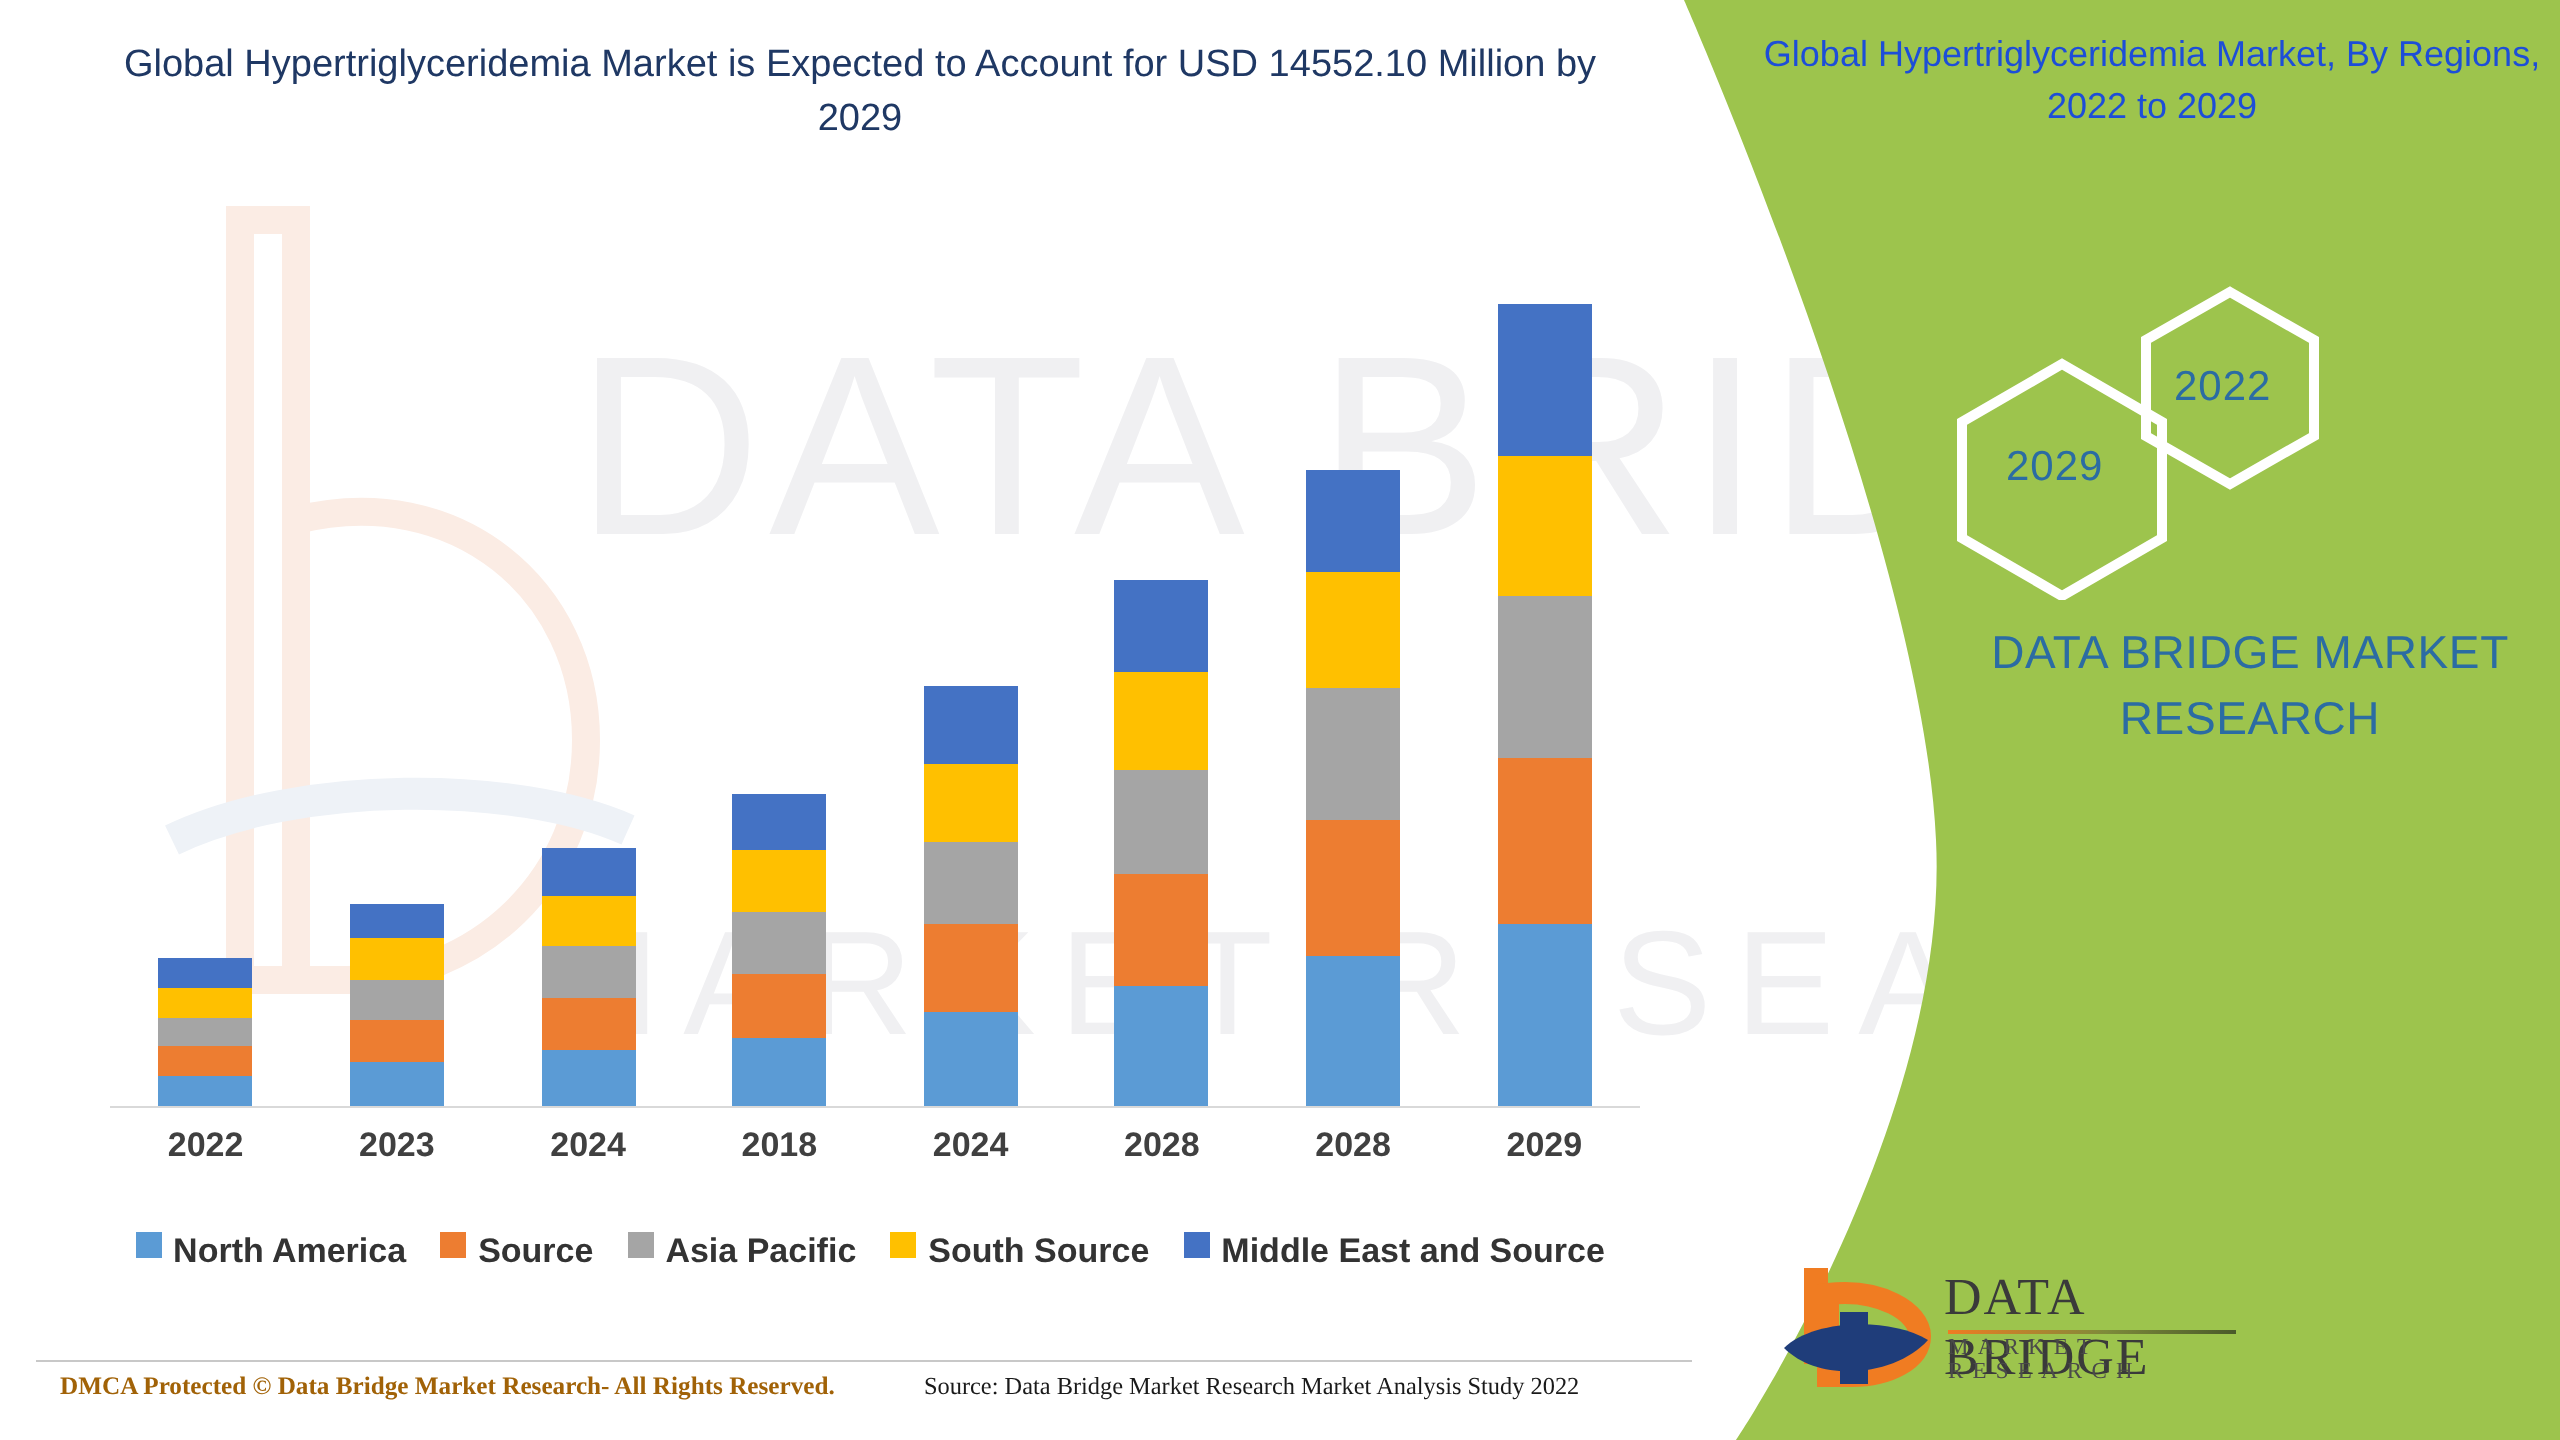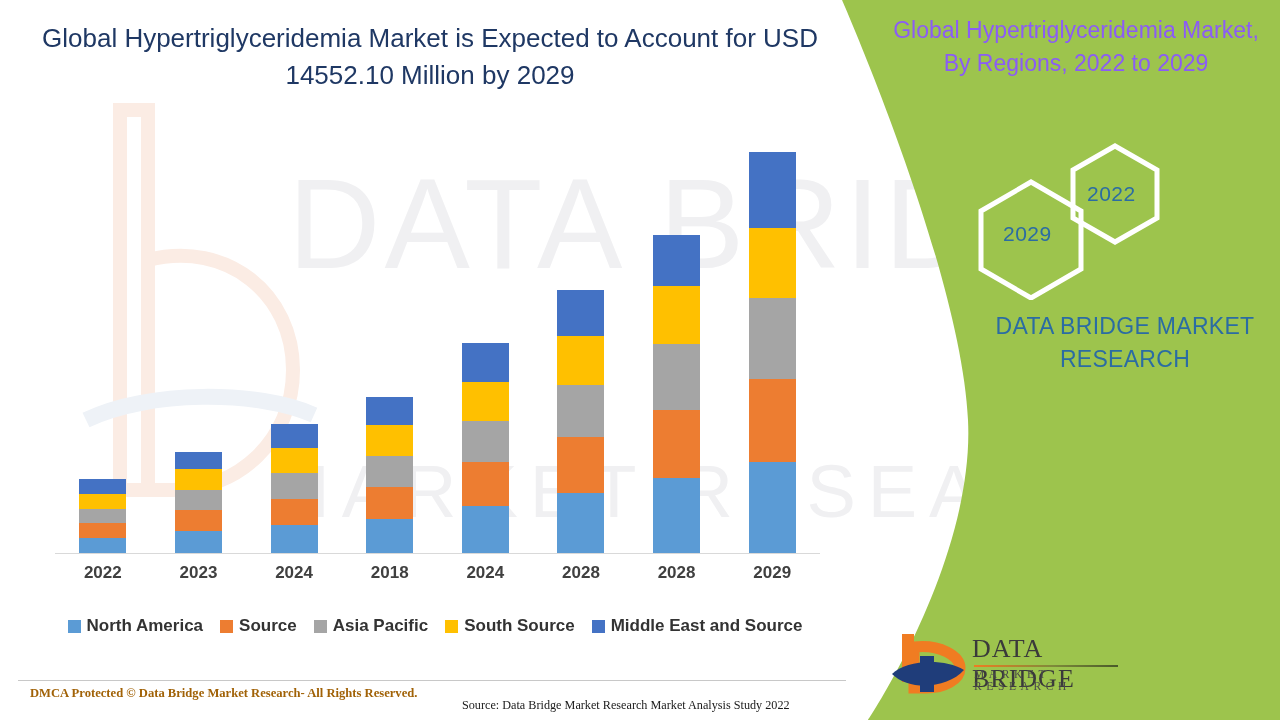--- a/index.html
+++ b/index.html
@@ -65,21 +65,21 @@
   }
 
   
   .chart-title {
     position: absolute;
     left: 40px;
     top: 20px;
     width: 780px;
     text-align: center;
     color: #1f3864;
-    font-size: 26px;
+    font-size: 19px;
     line-height: 1.42;
     font-weight: 400;
   }
 
   
   .plot {
     position: absolute;
     left: 55px;
     top: 150px;
     width: 765px;
@@ -140,21 +140,21 @@
     left: 40px;
     top: 616px;
     width: 790px;
     display: flex;
     justify-content: center;
     align-items: center;
     gap: 17px;
   }
   .legend-item {
     display: flex;
-    align-items: center;
+    align-items: flex-start;
     gap: 6px;
     white-space: nowrap;
   }
   .legend-swatch {
     width: 13px;
     height: 13px;
     flex: 0 0 13px;
   }
   .legend-label {
     color: #333333;
@@ -182,32 +182,31 @@
     white-space: nowrap;
   }
   .footer-source {
     position: absolute;
     left: 462px;
     top: 686px;
     color: #1a1a1a;
     font-family: "Liberation Serif", serif;
     font-size: 12.2px;
     white-space: nowrap;
-    margin-top: 12px;
   }
 
   
   .panel-title {
     position: absolute;
     left: 880px;
     top: 14px;
     width: 392px;
     text-align: center;
-    color: #8b5cf6;
-    font-size: 23px;
+    color: #1d4ed8;
+    font-size: 18px;
     line-height: 1.45;
     font-weight: 400;
   }
   .hex-wrap {
     position: absolute;
     left: 965px;
     top: 140px;
     width: 230px;
     height: 160px;
   }

